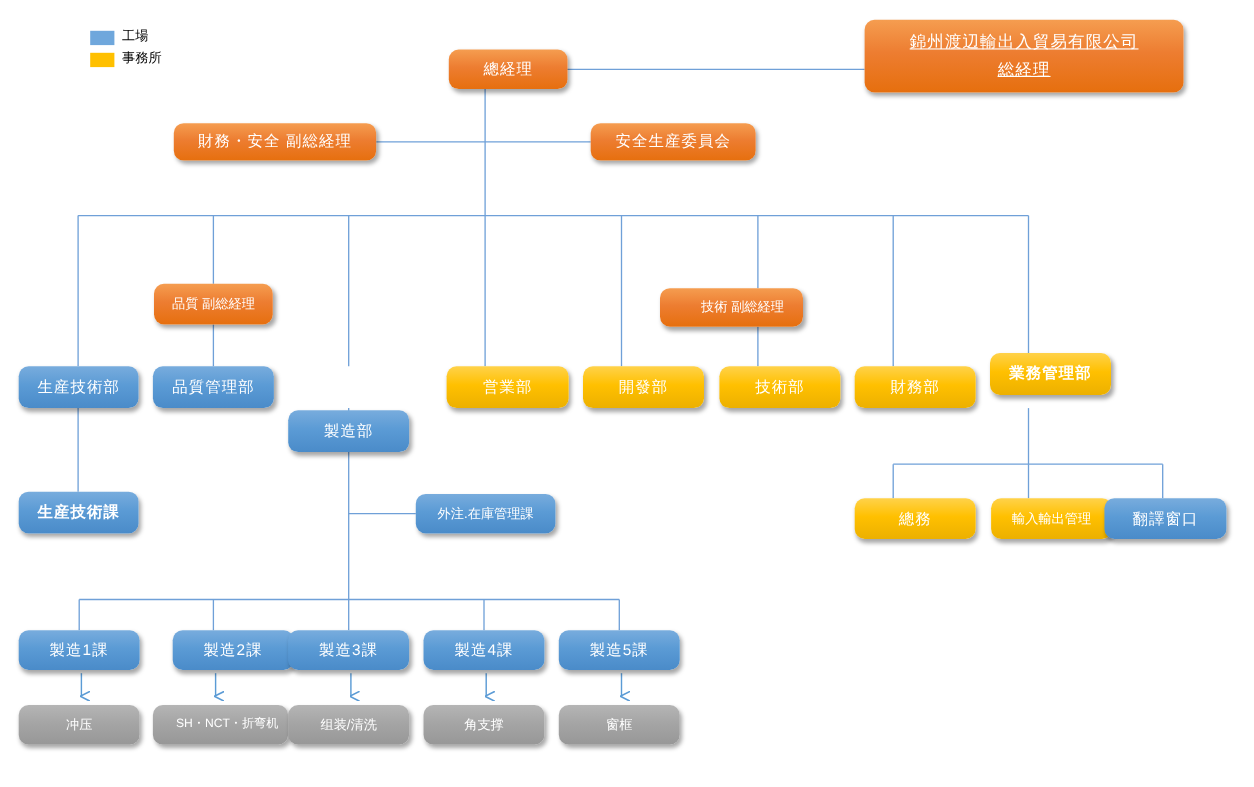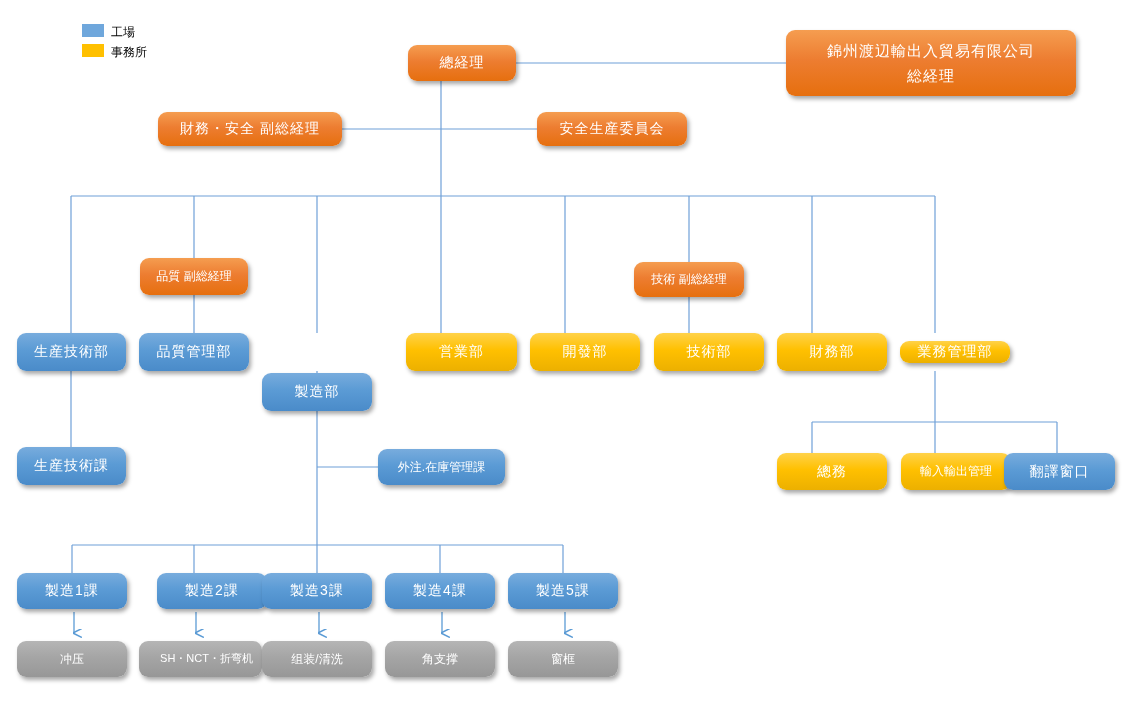--- a/index.html
+++ b/index.html
@@ -15,21 +15,21 @@
     font-size:14px;letter-spacing:1px;line-height:1.25;
   }
   .orange{background:linear-gradient(180deg,#F59D50 0%,#ED7D31 45%,#E66F0E 100%);}
   .blue{background:linear-gradient(180deg,#78ACDD 0%,#5B9BD5 45%,#4A8BC9 100%);}
   .yellow{background:linear-gradient(180deg,#FFD24A 0%,#FFC000 45%,#ECB000 100%);margin-left:20px;}
   .gray{background:linear-gradient(180deg,#B5B5B5 0%,#A5A5A5 45%,#979797 100%);}
   .big{font-size:15px;line-height:1.7;}
   .small{font-size:12px;letter-spacing:0;}
   .tiny{font-size:11px;letter-spacing:0;padding-left:12px;}
   #legend{position:absolute;left:82px;top:24px;z-index:2;font-size:12px;color:#000;}
-  .legend-row{display:flex;align-items:flex-start;margin-bottom:3px;}
+  .legend-row{display:flex;align-items:flex-end;margin-bottom:3px;}
   .swatch{width:22px;height:13px;margin-right:7px;display:inline-block;}
   .swatch-factory{background:#6FA7DC;}
   .swatch-office{background:#FFC000;}
 </style>
 </head>
 <body>
 
 <div id="canvas">
 
   <svg id="wires">
@@ -91,41 +91,41 @@
       <span>工場</span>
     </div>
     <div class="legend-row">
       <span class="swatch swatch-office"></span>
       <span>事務所</span>
     </div>
   </div>
 
   <div class="node orange" style="left:388px;top:45px;width:108px;height:36px;margin-left:20px;">總経理</div>
 
-  <div class="node orange big" style="left:786px;top:30px;width:290px;height:66px;flex-direction:column;">
+  <div class="node orange big" style="left:786px;top:18px;width:290px;height:66px;flex-direction:column;text-decoration:underline;">
     <span>錦州渡辺輸出入貿易有限公司</span>
     <span>総経理</span>
   </div>
 
   <div class="node orange" style="left:158px;top:112px;width:184px;height:34px;text-align:center;">財務・安全 副総経理</div>
   <div class="node orange" style="left:537px;top:112px;width:150px;height:34px;">安全生産委員会</div>
 
   <div class="node orange small" style="left:140px;top:258px;width:108px;height:37px;">品質 副総経理</div>
-  <div class="node orange small" style="left:634px;top:262px;width:110px;height:35px;">技術 副総経理</div>
+  <div class="node orange small" style="left:600px;top:262px;width:110px;height:35px;padding-left:20px;">技術 副総経理</div>
 
   <div class="node blue" style="left:17px;top:333px;width:109px;height:38px;">生産技術部</div>
   <div class="node blue" style="left:139px;top:333px;width:110px;height:38px;">品質管理部</div>
   <div class="node blue" style="left:262px;top:333px;width:110px;height:38px;margin-top:40px;">製造部</div>
   <div class="node yellow" style="left:386px;top:333px;width:111px;height:38px;">営業部</div>
   <div class="node yellow" style="left:510px;top:333px;width:110px;height:38px;">開發部</div>
   <div class="node yellow" style="left:634px;top:333px;width:110px;height:38px;">技術部</div>
   <div class="node yellow" style="left:757px;top:333px;width:110px;height:38px;">財務部</div>
-  <div class="node yellow" style="left:880px;top:341px;width:110px;height:22px;">業務管理部</div>
+  <div class="node yellow" style="left:880px;top:321px;width:110px;height:38px;font-weight:bold;">業務管理部</div>
 
-  <div class="node blue" style="left:17px;top:447px;width:109px;height:38px;">生産技術課</div>
+  <div class="node blue" style="left:17px;top:447px;width:109px;height:38px;font-weight:bold;">生産技術課</div>
   <div class="node blue small" style="left:378px;top:449px;width:127px;height:36px;">外注.在庫管理課</div>
   <div class="node yellow" style="left:757px;top:453px;width:110px;height:37px;">總務</div>
   <div class="node yellow small" style="left:881px;top:453px;width:110px;height:37px;">輸入輸出管理</div>
   <div class="node blue" style="left:1004px;top:453px;width:111px;height:37px;">翻譯窗口</div>
 
   <div class="node blue" style="left:17px;top:573px;width:110px;height:36px;">製造1課</div>
   <div class="node blue" style="left:157px;top:573px;width:110px;height:36px;">製造2課</div>
   <div class="node blue" style="left:262px;top:573px;width:110px;height:36px;">製造3課</div>
   <div class="node blue" style="left:385px;top:573px;width:110px;height:36px;">製造4課</div>
   <div class="node blue" style="left:508px;top:573px;width:110px;height:36px;">製造5課</div>

